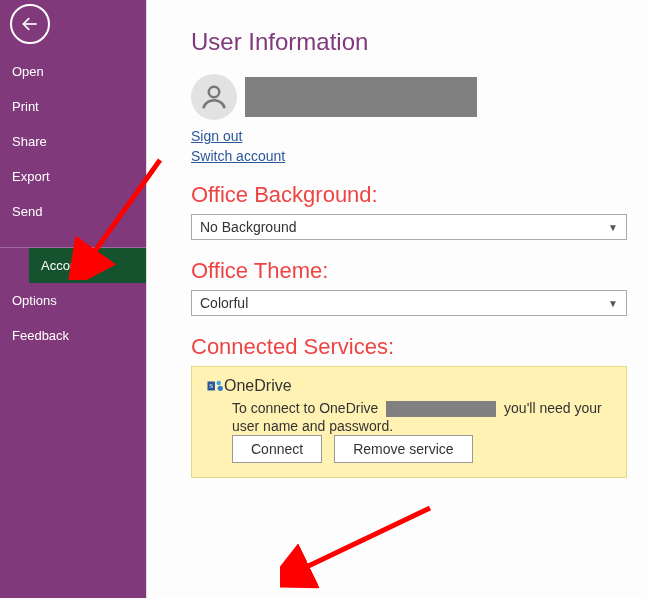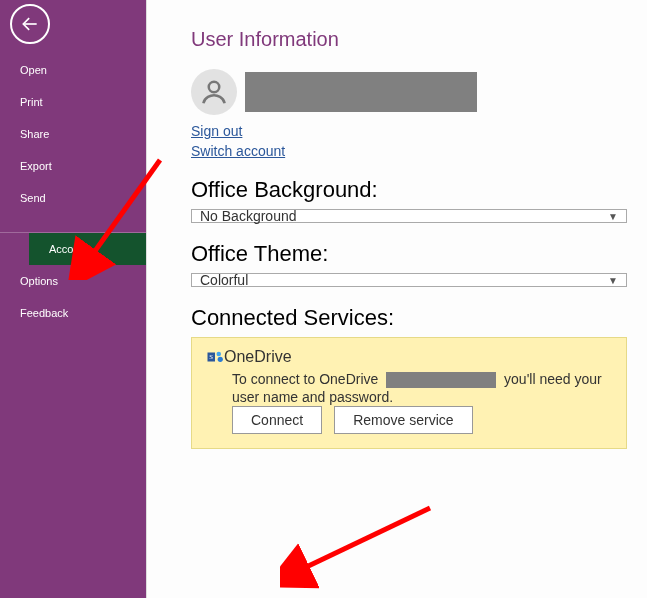--- a/index.html
+++ b/index.html
@@ -32,38 +32,38 @@
     margin: 0 0 10px 10px;
     border: 2px solid #fff;
     border-radius: 50%;
     display: flex;
     align-items: center;
     justify-content: center;
     cursor: pointer;
   }
   .back-btn svg { width: 20px; height: 20px; fill: none; stroke: #fff; stroke-width: 2; }
   .sidebar-item {
-    padding: 10px 20px;
-    cursor: pointer;
-    font-size: 11px;
+    padding: 10px 12px;
+    cursor: pointer;
+    font-size: 13px;
     color: #fff;
   }
   .sidebar-gap { height: 18px; }
   .sidebar-divider { border-top: 1px solid rgba(255,255,255,0.25); margin: 0; }
   .sidebar-item.active { background: #14532d; margin-left: 29px; }
   .main {
     flex: 1;
     background: #fdfdfd;
     padding: 28px 20px 20px 44px;
     border-left: 1px solid #ddd;
     position: relative;
   }
   .page-title {
     color: #80397b;
-    font-size: 20px;
+    font-size: 24px;
     font-weight: 400;
     margin-bottom: 18px;
   }
   .user-row {
     display: flex;
     align-items: center;
     margin-bottom: 8px;
   }
   .avatar {
     width: 46px;
@@ -83,29 +83,29 @@
   }
   .linklike {
     color: #2b579a;
     text-decoration: underline;
     cursor: pointer;
     font-size: 14px;
     display: inline-block;
   }
   .linkrow { margin-bottom: 4px; }
   .section-head {
-    color: #000000;
+    color: #ef4444;
     font-size: 22px;
     font-weight: 400;
     margin-top: 18px;
     margin-bottom: 6px;
   }
   .dropdown {
     width: 436px;
-    height: 14px;
+    height: 26px;
     border: 1px solid #aaa;
     background: #fff;
     padding: 0 8px;
     display: flex;
     align-items: center;
     justify-content: space-between;
     cursor: pointer;
     font-size: 14px;
     color: #333;
   }

